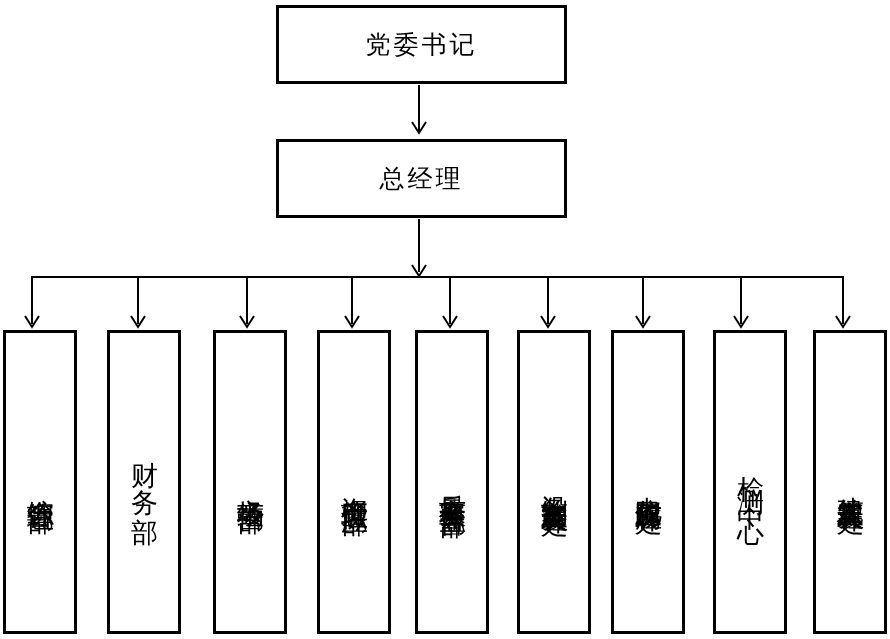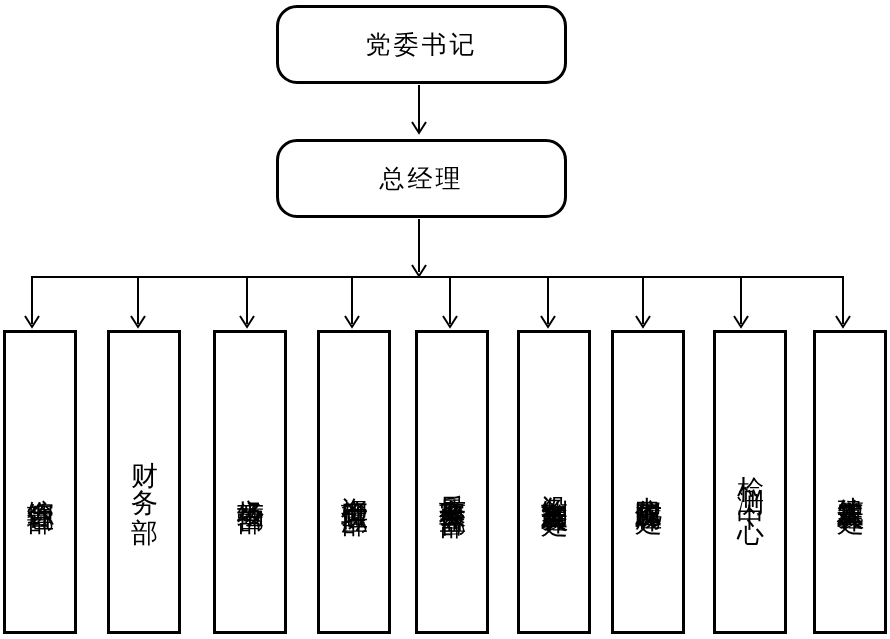--- a/index.html
+++ b/index.html
@@ -6,21 +6,21 @@
   .canvas{
     position:relative;width:890px;height:639px;background:#ffffff;
     font-family:"Liberation Serif", serif;color:#000000;overflow:hidden;
   }
   .connectors{position:absolute;left:0;top:0;width:890px;height:639px;}
   .box{
     position:absolute;box-sizing:border-box;border:3px solid #000000;
     background:#ffffff;display:flex;align-items:center;justify-content:center;
     text-align:center;
   }
-  .tbox{left:276px;width:291px;height:79px;font-size:25px;letter-spacing:3px;border-radius:21px;}
+  .tbox{left:276px;width:291px;height:79px;font-size:25px;letter-spacing:3px;}
   .t1{top:5px;}
   .t2{top:139px;}
   .vbox{top:330px;width:74px;height:304px;}
   .vtext{
     writing-mode:vertical-rl;text-orientation:upright;
     font-size:27px;line-height:1;letter-spacing:2px;white-space:nowrap;
   }
   .spread-wide{letter-spacing:28px;}
   .spread-med{letter-spacing:14px;}
   .d1{left:3px;}  .d2{left:107px;} .d3{left:213px;}

